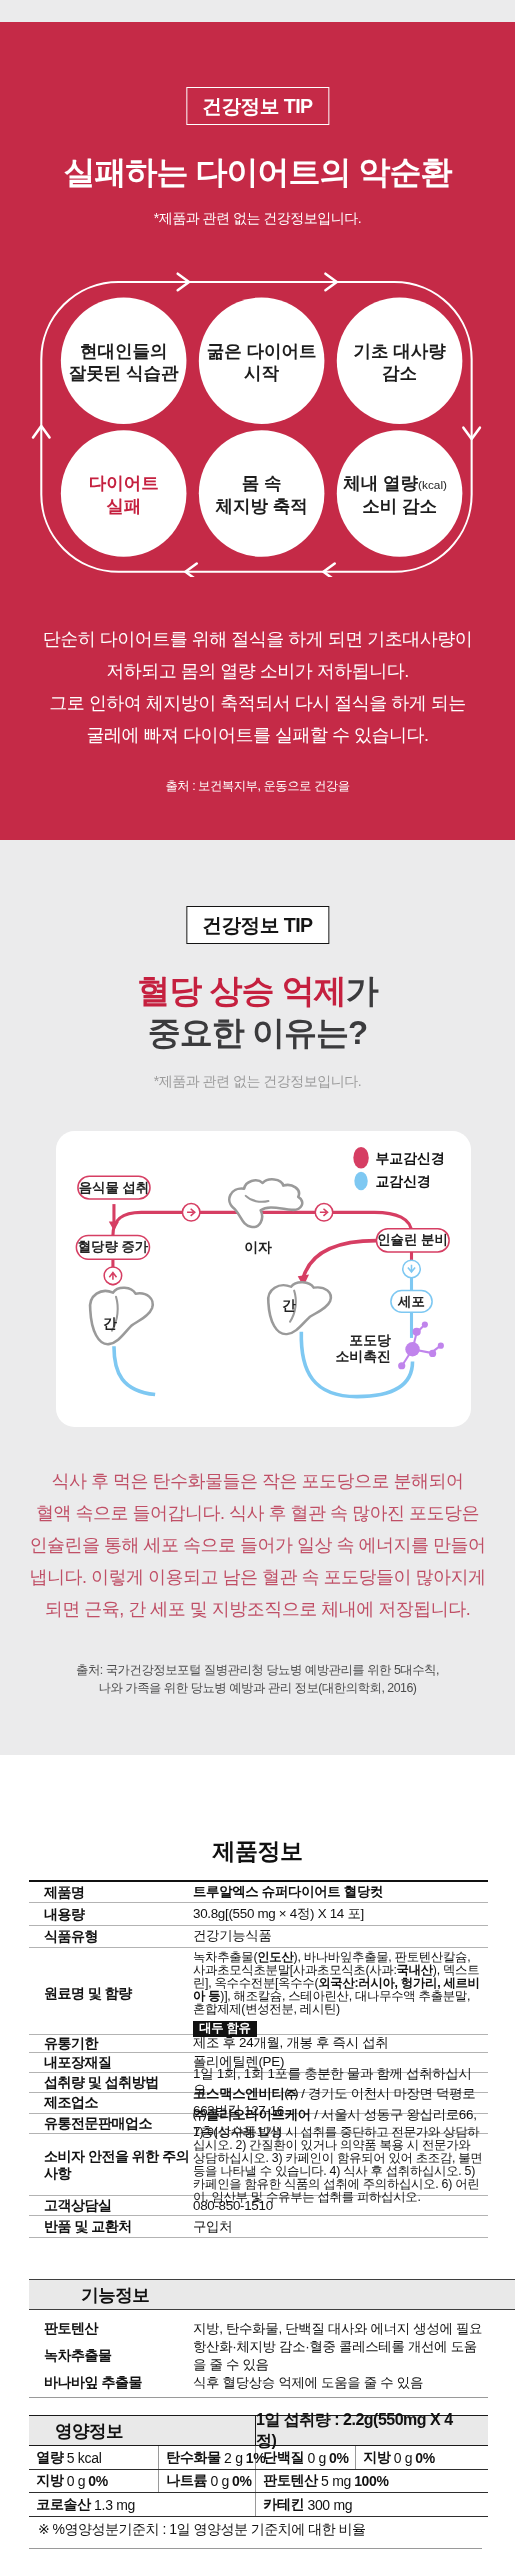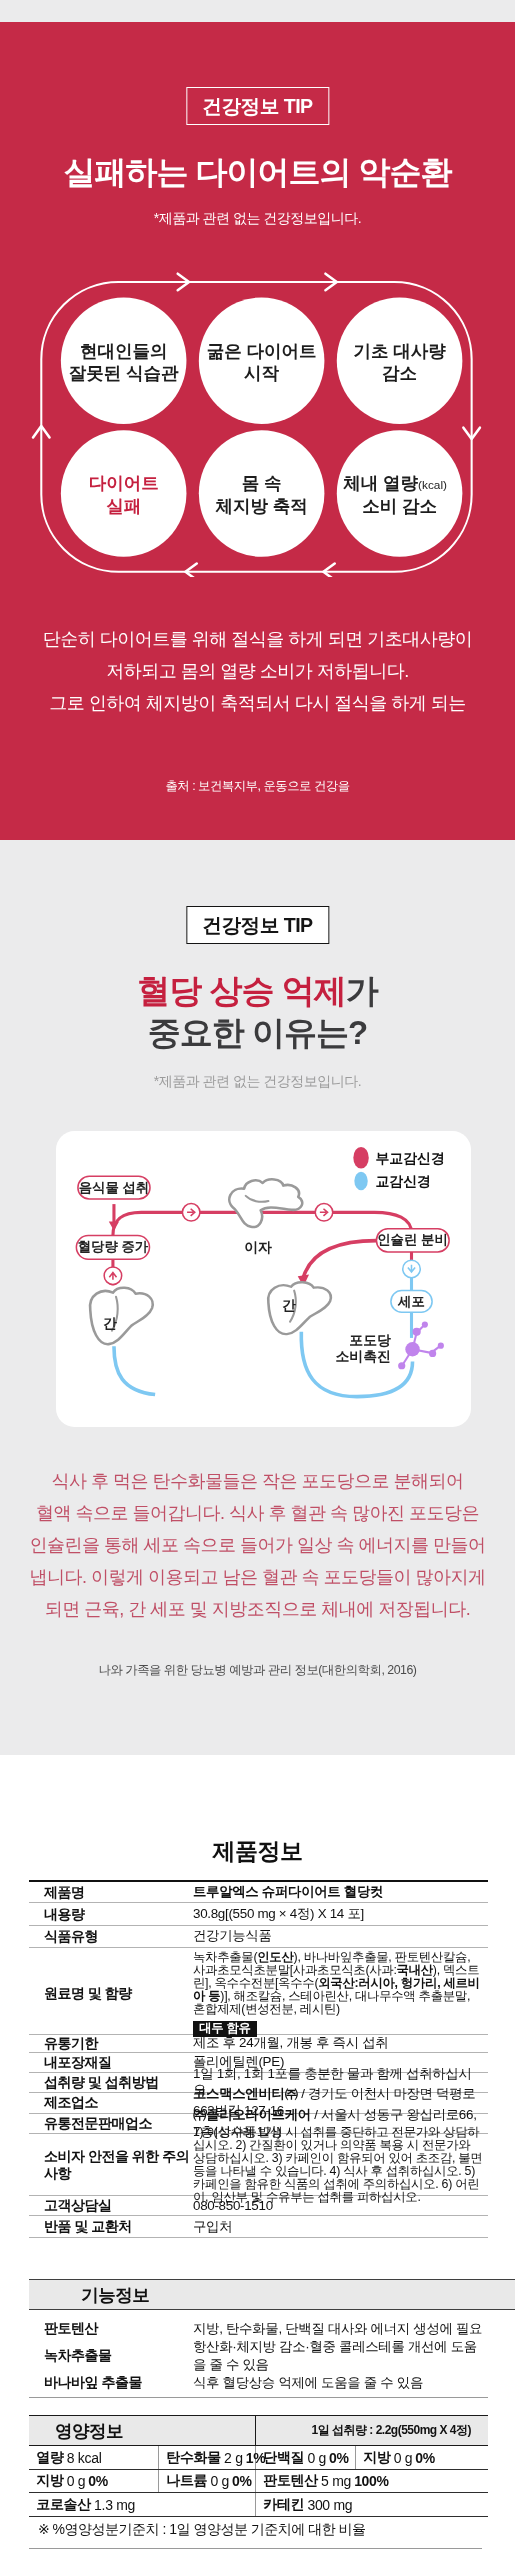--- a/index.html
+++ b/index.html
@@ -50,21 +50,21 @@
   .frow .pl{width:164px;padding-left:15px;box-sizing:border-box;font-size:14px;font-weight:bold;color:#111;letter-spacing:-0.5px;flex-shrink:0;}
   .frow .pv{flex:1;font-size:13.4px;color:#111;letter-spacing:-0.3px;}
   .grayline{height:1px;background:#9a9a9a;}
   #gline1{top:642px;}
   #gline2{top:793px;width:453px;}
   #ntable{top:660px;}
   #nhead{display:flex;background:#e9e9e9;border-top:1.5px solid #1a1a1a;border-bottom:1px solid #1a1a1a;height:29px;box-sizing:content-box;}
   #nhead .nt{width:227px;display:flex;align-items:center;padding-left:26px;box-sizing:border-box;
              font-size:17.5px;font-weight:bold;color:#111;letter-spacing:-0.5px;border-right:1px solid #1a1a1a;}
   #nhead .ns{flex:1;display:flex;align-items:center;justify-content:flex-end;padding-right:17px;
-             font-size:12px;font-weight:bold;color:#111;letter-spacing:-0.5px;}
+             font-size:16px;font-weight:bold;color:#111;letter-spacing:-0.5px;}
   .nrow{display:flex;border-bottom:1px solid #2e2e2e;box-sizing:border-box;}
   .ncell{display:flex;align-items:center;padding-left:7.2px;box-sizing:border-box;font-size:14px;color:#111;
          letter-spacing:-0.3px;border-right:1px solid #9a9a9a;white-space:nowrap;}
   .ncell:last-child{border-right:none;}
   .ncell b{font-weight:bold;}
   .ncell .amt{font-weight:normal;margin:0 3.1px 0 3.1px;}
   .nr1{height:24px}.nr2{height:23px}.nr3{height:24px}
   .w252{width:130px}.w188{width:97px}.w195{width:100px}.w256{width:132px}.w451{width:232px}.w440{width:227px}
   #nfoot{top:766px;left:38px;font-size:14px;font-weight:normal;color:#111;letter-spacing:-0.5px;}
   
@@ -119,20 +119,21 @@
         <text x="752" y="430" text-anchor="end">체내 열량</text>
         <text x="752" y="430" text-anchor="start" font-size="23" font-weight="normal">(kcal)</text>
         <text x="716" y="474">소비 감소</text>
       </g>
     </svg>
 
     <div id="sec1-para" class="abs ctr">
       <div>단순히 다이어트를 위해 절식을 하게 되면 기초대사량이</div>
       <div>저하되고 몸의 열량 소비가 저하됩니다.</div>
       <div>그로 인하여 체지방이 축적되서 다시 절식을 하게 되는</div>
+      <div>굴레에 빠져 다이어트를 실패할 수 있습니다.</div>
     </div>
     <div id="sec1-src" class="abs ctr">출처 : 보건복지부, 운동으로 건강을</div>
   </div>
 
   <div id="sec2" class="abs">
     <div class="abs tipbox2" style="top:66px;">
       <span>건강정보 TIP</span>
     </div>
     <div id="sec2-title" class="abs ctr">
       <div><span class="red">혈당 상승 억제</span><span>가</span></div>
@@ -223,20 +224,21 @@
     </div>
 
     <div id="sec2-para" class="abs ctr">
       <div>식사 후 먹은 탄수화물들은 작은 포도당으로 분해되어</div>
       <div>혈액 속으로 들어갑니다. 식사 후 혈관 속 많아진 포도당은</div>
       <div>인슐린을 통해 세포 속으로 들어가 일상 속 에너지를 만들어</div>
       <div>냅니다. 이렇게 이용되고 남은 혈관 속 포도당들이 많아지게</div>
       <div>되면 근육, 간 세포 및 지방조직으로 체내에 저장됩니다.</div>
     </div>
     <div id="sec2-src" class="abs ctr">
+      <div>출처: 국가건강정보포털 질병관리청 당뇨병 예방관리를 위한 5대수칙,</div>
       <div>나와 가족을 위한 당뇨병 예방과 관리 정보(대한의학회, 2016)</div>
     </div>
   </div>
 
   <div id="sec3" class="abs">
     <div id="prod-title" class="abs ctr">제품정보</div>
 
     <div id="ptable" class="abs tbl">
       <div class="prow h41">
         <div class="pl">제품명</div>
@@ -311,21 +313,21 @@
     <div id="gline1" class="abs tbl grayline"></div>
 
     <div id="ntable" class="abs tbl">
       <div id="nhead">
         <div class="nt">영양정보</div>
         <div class="ns">1일 섭취량 : 2.2g(550mg X 4정)</div>
       </div>
       <div class="nrow nr1">
         <div class="ncell w252">
             <b>열량</b>
-            <span class="amt">8 kcal</span>
+            <span class="amt">5 kcal</span>
             <b></b>
           </div>
         <div class="ncell w188">
             <b>탄수화물</b>
             <span class="amt">2 g</span>
             <b>1%</b>
           </div>
         <div class="ncell w195">
             <b>단백질</b>
             <span class="amt">0 g</span>

